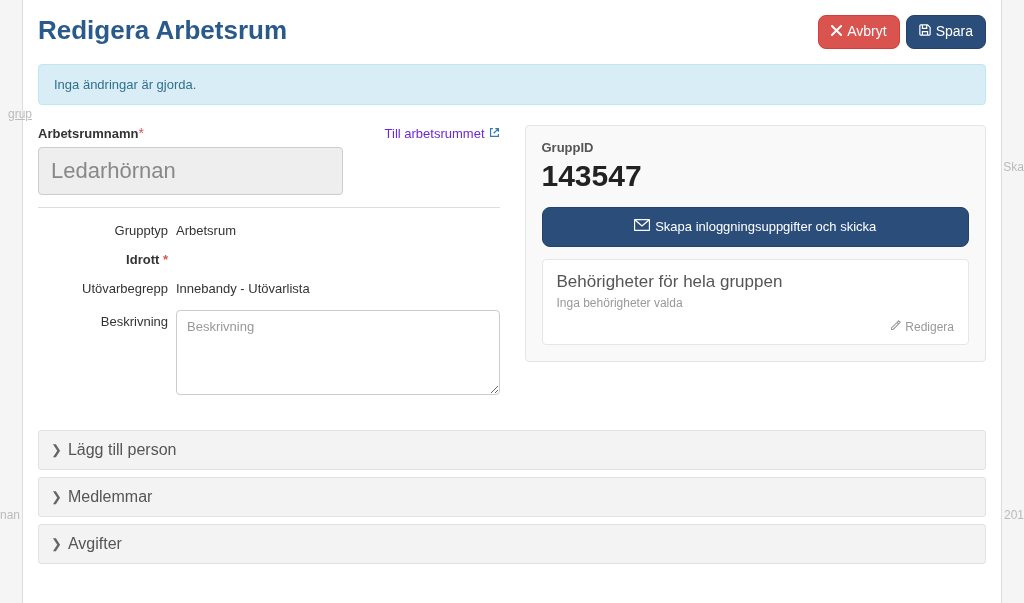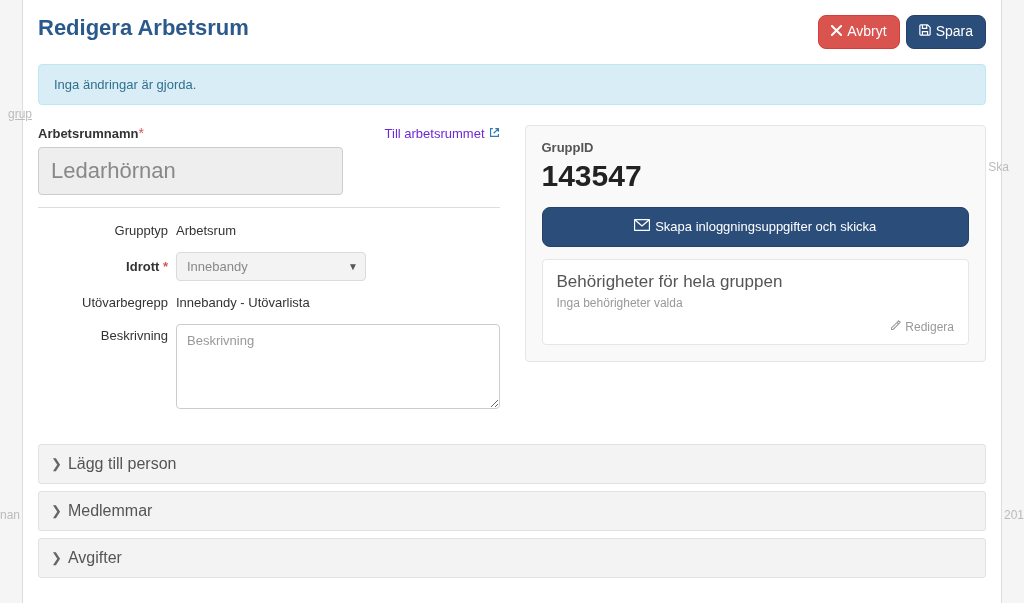--- a/index.html
+++ b/index.html
@@ -19,21 +19,21 @@
       min-height: 595px;
     }
     .header-row {
       display: flex;
       justify-content: space-between;
       align-items: flex-start;
       margin-bottom: 15px;
     }
     .page-title {
       color: #2a5a8c;
-      font-size: 22px;
+      font-size: 26px;
       font-weight: 600;
     }
     .header-buttons { display: flex; gap: 6px; }
     .btn {
       display: inline-flex;
       align-items: center;
       gap: 5px;
       padding: 6px 12px;
       font-size: 14px;
       border-radius: 8px;
@@ -215,21 +215,21 @@
 
     
     .bg-hint-left, .bg-hint-right, .bg-hint-left2, .bg-hint-right2 {
       position: absolute;
       font-size: 12px;
       color: #bbb;
       pointer-events: none;
     }
     .bg-hint-left { left: 8px; top: 107px; text-decoration: underline; }
     .bg-hint-left2 { left: 0; top: 508px; }
-    .bg-hint-right { right: 15px; top: 160px; }
+    .bg-hint-right { right: 0; top: 160px; }
     .bg-hint-right2 { right: 0; top: 508px; }
   </style>
 </head>
 <body>
 
 <span class="bg-hint-left">grup</span>
 <span class="bg-hint-left2">nan</span>
 <span class="bg-hint-right">Ska</span>
 <span class="bg-hint-right2">201</span>
 
@@ -285,28 +285,20 @@
 
       <div class="form-row">
         <div class="row-label">Grupptyp</div>
         <div class="row-value">Arbetsrum</div>
       </div>
 
       <div class="form-row bold-label">
         <div class="row-label">
           <span>Idrott</span> <span class="req">*</span>
         </div>
-        <div class="row-value">
-          <div class="select-wrap">
-            <select class="select" disabled="">
-              <option>Innebandy</option>
-            </select>
-            <span class="select-caret">▼</span>
-          </div>
-        </div>
       </div>
 
       <div class="form-row">
         <div class="row-label">Utövarbegrepp</div>
         <div class="row-value">Innebandy - Utövarlista</div>
       </div>
 
       <div class="form-row" style="align-items:flex-start;">
         <div class="row-label" style="padding-top:4px;">Beskrivning</div>
         <div class="row-value">

